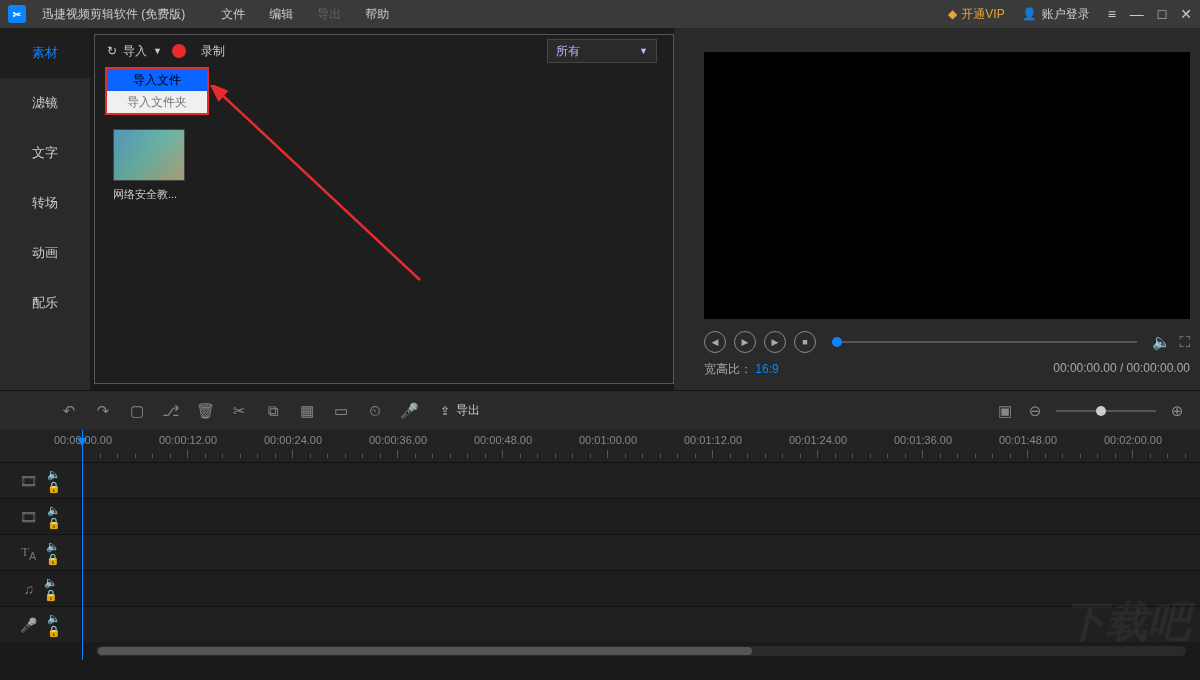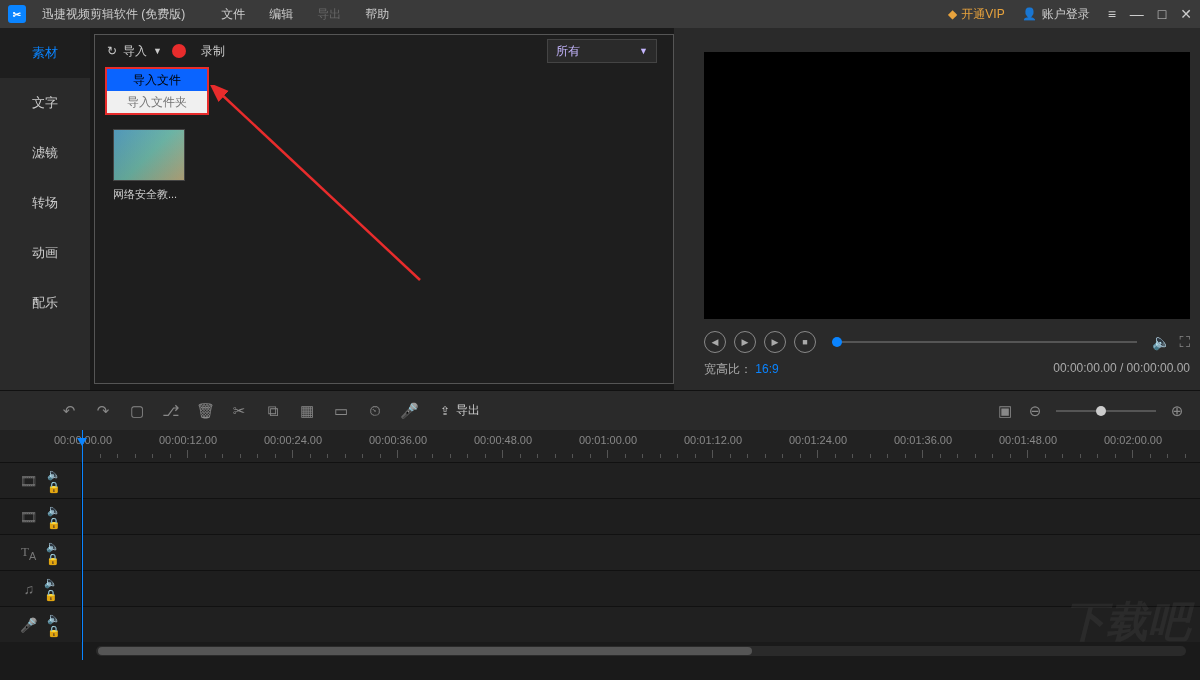--- a/index.html
+++ b/index.html
@@ -122,22 +122,22 @@
     </div>
   </div>
 </div>
 
 <div style="position:absolute; right:4px; top:30px; color:#888; font-size:11px;">最近保存 8:32</div>
 
 <div class="main">
 
   <div class="sidebar">
     <div class="side-tab active">素材</div>
+    <div class="side-tab">滤镜</div>
     <div class="side-tab">文字</div>
-    <div class="side-tab">滤镜</div>
     <div class="side-tab">转场</div>
     <div class="side-tab">动画</div>
     <div class="side-tab">配乐</div>
   </div>
 
   <div class="media-panel">
     <div class="media-toolbar">
       <div class="import-btn">
         <span>↻</span>
         <span>导入</span>

